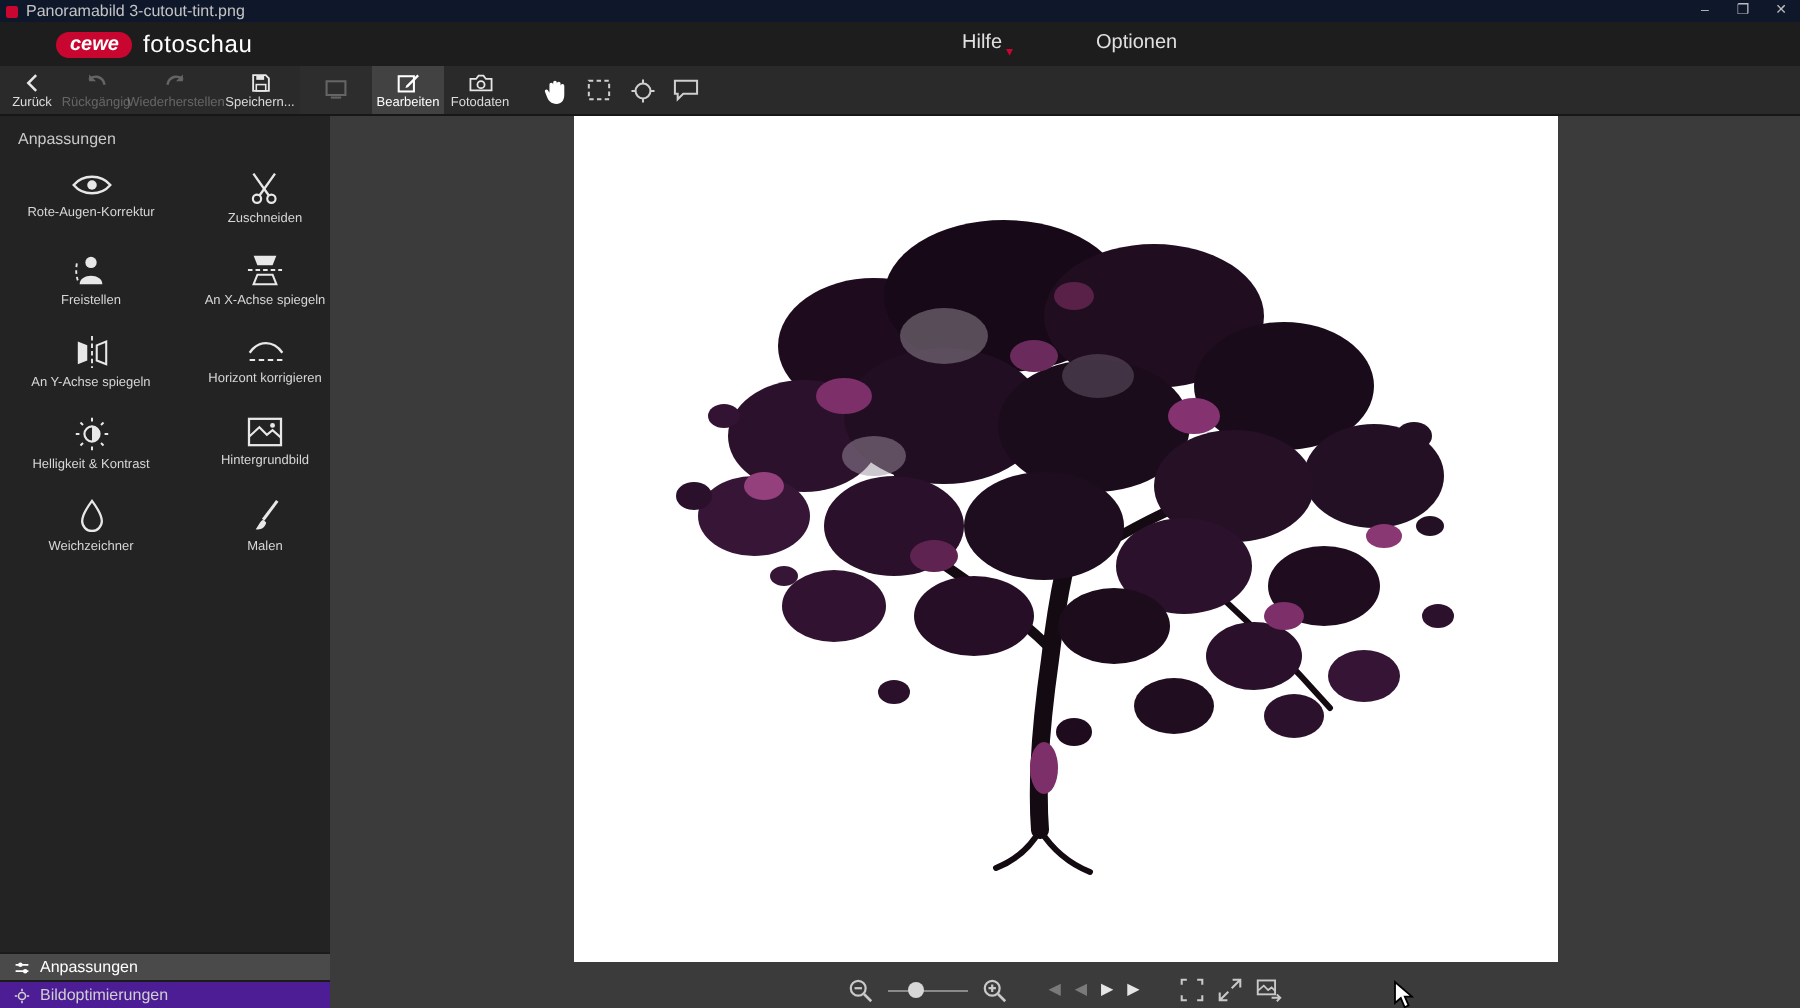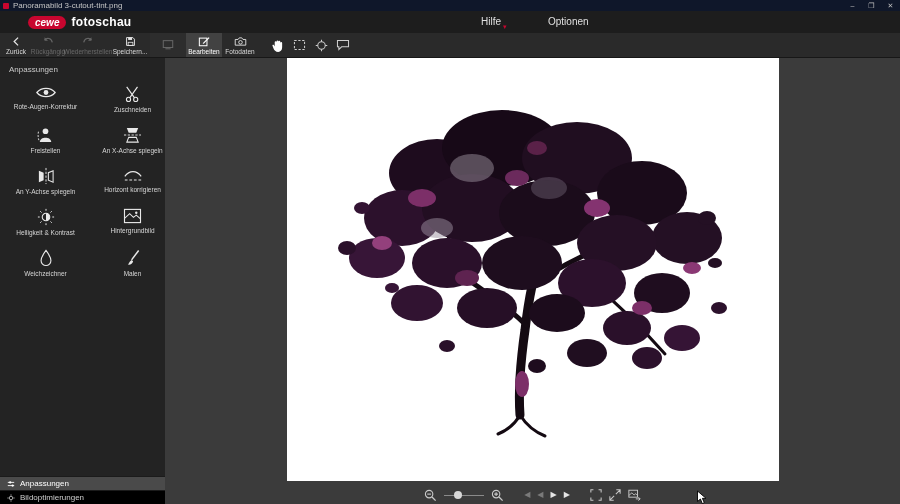--- a/index.html
+++ b/index.html
@@ -13,21 +13,21 @@
   .app-ico { width:6px; height:6px; margin:0 4px 0 3px; background:#c8062f; border-radius:1px; }
   .titlebar .win-controls { margin-left:auto; display:flex; }
   .win-btn { width:19px; text-align:center; font-size:7px; color:#bdbdbd; line-height:11px; cursor:default; }
 
   
   .menubar { position:absolute; top:11px; left:0; right:0; height:22px; background:#1d1d1d;
              display:flex; align-items:center;padding-left:20px; }
   .brand { display:flex; align-items:center; margin-left:8px; }
   .cewe-badge { background:#c8062f; color:#fff; font-weight:bold; font-style:italic;
                 font-size:10px; line-height:13px; padding:0 7px; border-radius:8px; }
-  .brand-app { color:#fff; font-size:12px; font-weight:700; margin-left:5px; letter-spacing:0.3px; }
+  .brand-app { color:#fff; font-size:12px; font-weight:400; margin-left:5px; letter-spacing:0.3px; }
   .menu-item { position:absolute; top:0; height:22px; line-height:22px; color:#e0e0e0; font-size:10px; }
   .mi-hilfe { left:481px; }
   .mi-caret { left:503px; top:5px; color:#c8062f; font-size:7px; }
   .mi-optionen { left:548px; }
 
   
   .toolbar { position:absolute; top:33px; left:0; right:0; height:25px; background:#2a2a2a;
              border-bottom:1px solid #171717; display:flex; align-items:stretch; padding-left:2px; }
   .tbtn { width:36px; display:flex; flex-direction:column; align-items:center; justify-content:center;
           gap:1px; color:#dcdcdc; font-size:6.5px; cursor:default; }
@@ -42,21 +42,21 @@
   
   .sidebar { position:absolute; top:58px; left:0; width:178px; bottom:0; background:#232323; }
   .side-title { padding:7px 9px 5px; font-size:8px; color:#c9c9c9; }
   .tool-grid { display:grid; grid-template-columns:1fr 1fr; row-gap:5px; padding:2px 2px; }
   .tool { display:flex; flex-direction:column; align-items:center; gap:3px; padding:4px 2px;
           color:#d6d6d6; font-size:6.5px; text-align:center; cursor:default; }
   .tool svg { display:block; }
 
   .accordion { position:absolute; bottom:0; left:0; right:0; }
   .acc-row { height:14px; display:flex; align-items:center; gap:5px; padding:0 7px;
-             font-size:8px; color:#cfcfcf; background:#000000; border-top:1px solid #1b1b1b; cursor:default; }
+             font-size:8px; color:#cfcfcf; background:#4c1d95; border-top:1px solid #1b1b1b; cursor:default; }
   .acc-row.active { background:#4a4a4a; color:#ffffff; }
   .acc-row svg { flex:none; }
 
   
   .canvas { position:absolute; left:165px; top:58px; right:0; bottom:0; background:#3b3b3b; }
   .photo { position:absolute; left:122px; top:0; width:492px; height:423px; background:#ffffff; }
 
   
   .statusbar { position:absolute; left:0; right:0; bottom:1px; height:16px;
                display:flex; align-items:center; justify-content:center; gap:7px; color:#c9c9c9; }

